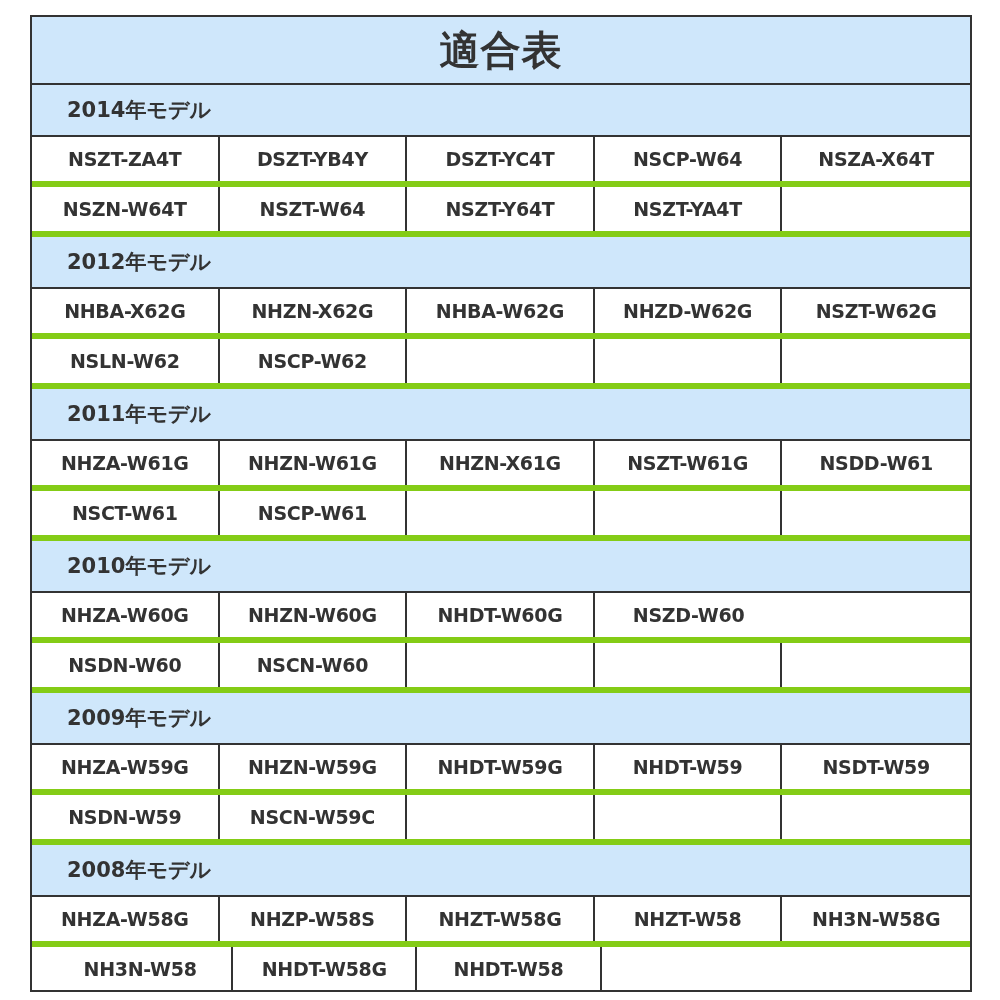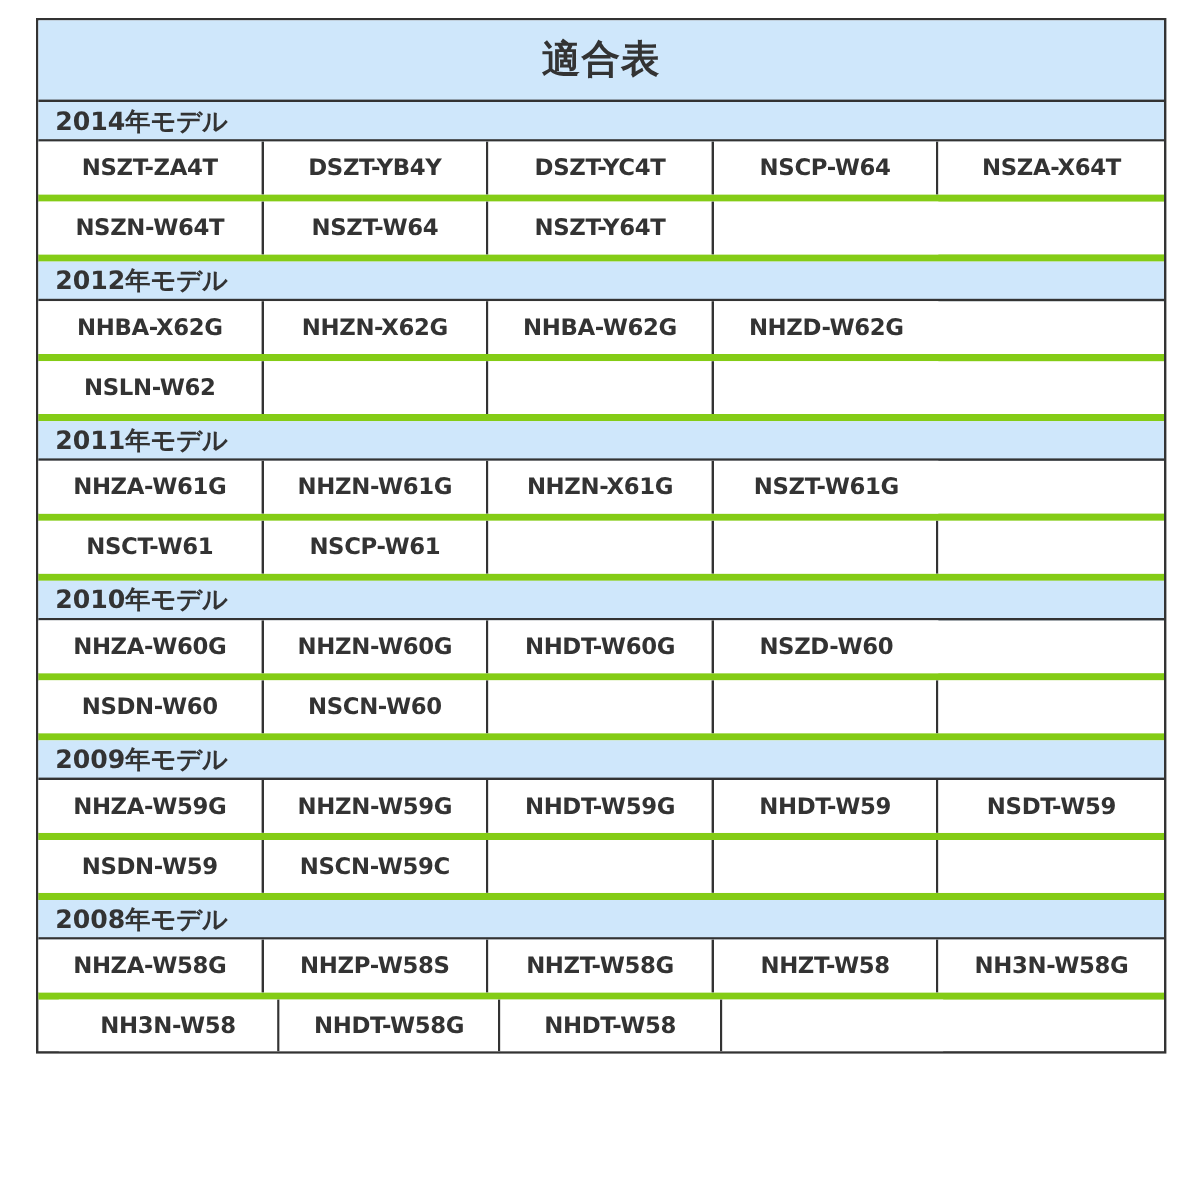--- a/index.html
+++ b/index.html
@@ -4,25 +4,25 @@
 <style>
   html, body { margin: 0; padding: 0; background: #ffffff; }
   body { width: 1000px; height: 1000px; position: relative; font-family: "DejaVu Sans", "Liberation Sans", sans-serif; color: #333333; }
   #table {
     position: absolute; left: 30px; top: 15px; width: 942px;
     border: 2px solid #333333; box-sizing: border-box;
   }
   .title-row {
     height: 66px; background: #cfe7fb; border-bottom: 2px solid #333333;
     display: flex; align-items: center; justify-content: center;
-    font-size: 32px; font-weight: bold; color: #333333; letter-spacing: 1px;
+    font-size: 40px; font-weight: bold; color: #333333; letter-spacing: 1px;
   }
   .section-header {
-    height: 33px; background: #cfe7fb; border-bottom: 2px solid #333333;
-    display: flex; align-items: center; padding-left: 14px; box-sizing: border-box;
+    height: 52px; background: #cfe7fb; border-bottom: 2px solid #333333;
+    display: flex; align-items: center; padding-left: 35px; box-sizing: border-box;
     font-size: 21px; font-weight: bold; color: #333333;
   }
   .row { display: flex; height: 50px; border-bottom: 6px solid #84cc16; box-sizing: border-box; }
   .row.last-row { height: 43px; border-bottom: none; margin-left: 17px; }
   .cell {
     width: 20%; border-right: 2px solid #333333; box-sizing: border-box;
     display: flex; align-items: center; justify-content: center;
     font-size: 19px; font-weight: bold; color: #333333; background: #ffffff;
     letter-spacing: -0.3px;
   }
@@ -40,47 +40,51 @@
           <div class="cell">NSZT-ZA4T</div>
           <div class="cell">DSZT-YB4Y</div>
           <div class="cell">DSZT-YC4T</div>
           <div class="cell">NSCP-W64</div>
           <div class="cell">NSZA-X64T</div>
         </div>
         <div class="row">
           <div class="cell">NSZN-W64T</div>
           <div class="cell">NSZT-W64</div>
           <div class="cell">NSZT-Y64T</div>
+          <div class="cell">NSZT-YA4T</div>
           <div class="cell"></div>
         </div>
       </div>
 
   <div class="section">
     <div class="section-header">2012年モデル</div>
   <div class="row">
           <div class="cell">NHBA-X62G</div>
           <div class="cell">NHZN-X62G</div>
           <div class="cell">NHBA-W62G</div>
           <div class="cell">NHZD-W62G</div>
+          <div class="cell">NSZT-W62G</div>
         </div>
         <div class="row">
           <div class="cell">NSLN-W62</div>
+          <div class="cell">NSCP-W62</div>
           <div class="cell"></div>
           <div class="cell"></div>
           <div class="cell"></div>
         </div>
       </div>
 
   <div class="section">
     <div class="section-header">2011年モデル</div>
   <div class="row">
           <div class="cell">NHZA-W61G</div>
           <div class="cell">NHZN-W61G</div>
           <div class="cell">NHZN-X61G</div>
           <div class="cell">NSZT-W61G</div>
+          <div class="cell">NSDD-W61</div>
         </div>
         <div class="row">
           <div class="cell">NSCT-W61</div>
           <div class="cell">NSCP-W61</div>
           <div class="cell"></div>
           <div class="cell"></div>
           <div class="cell"></div>
         </div>
       </div>
 

